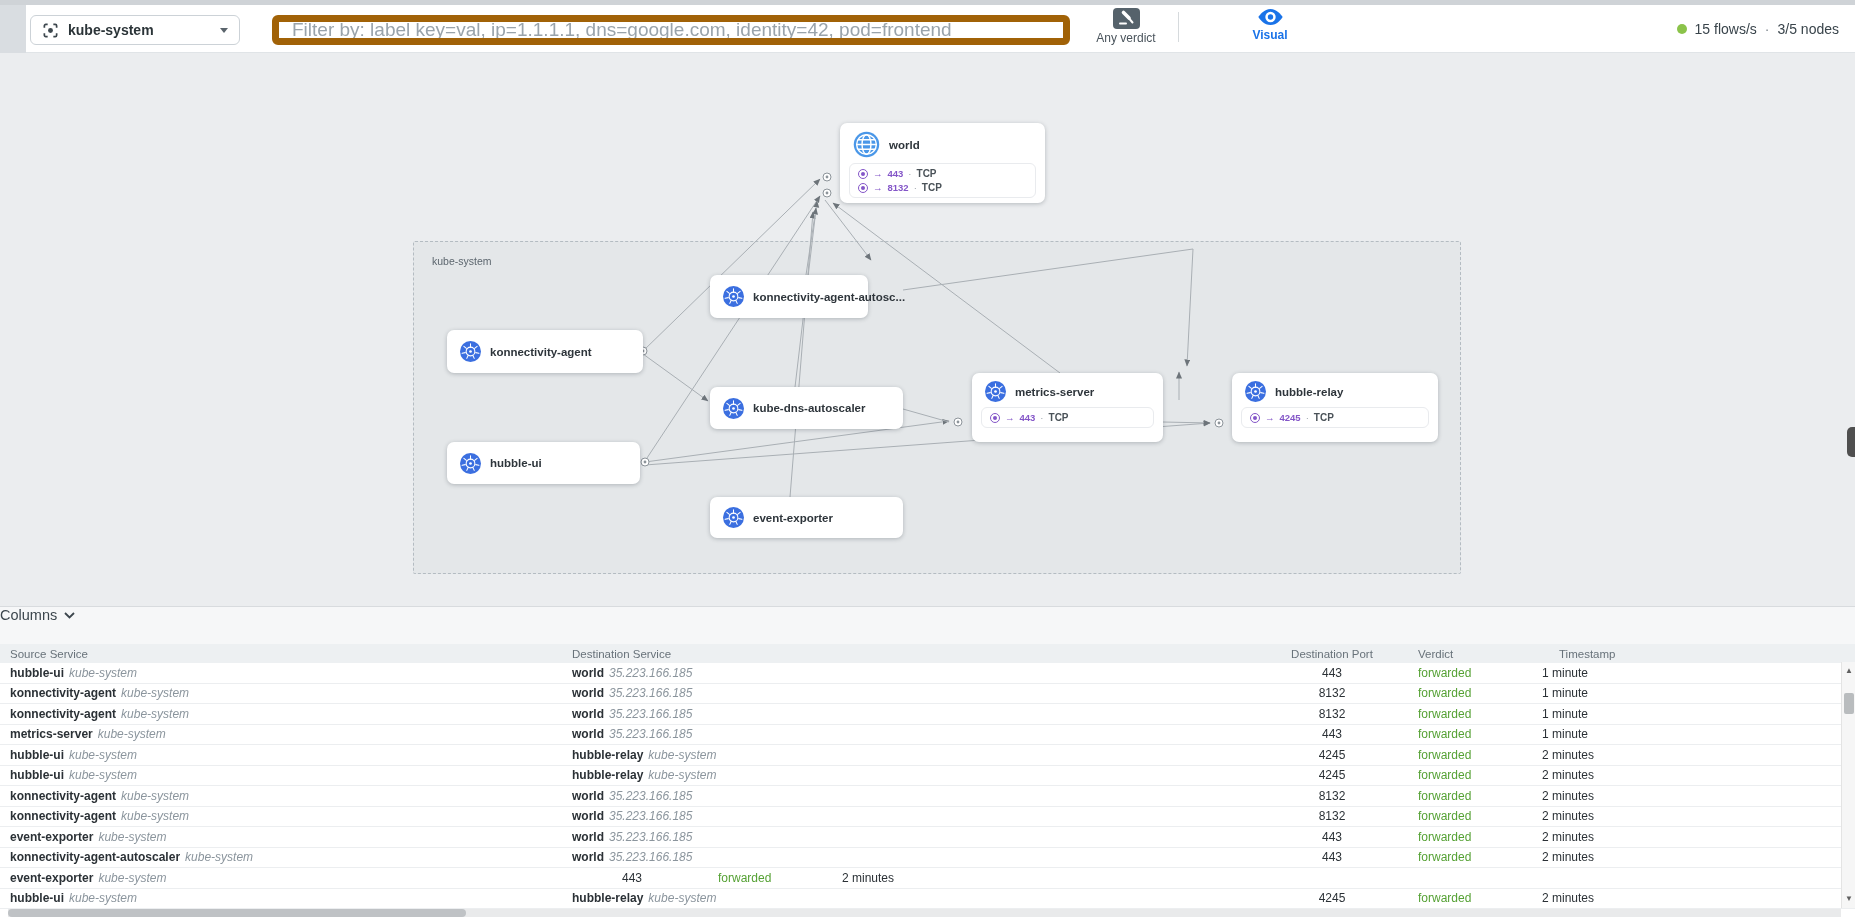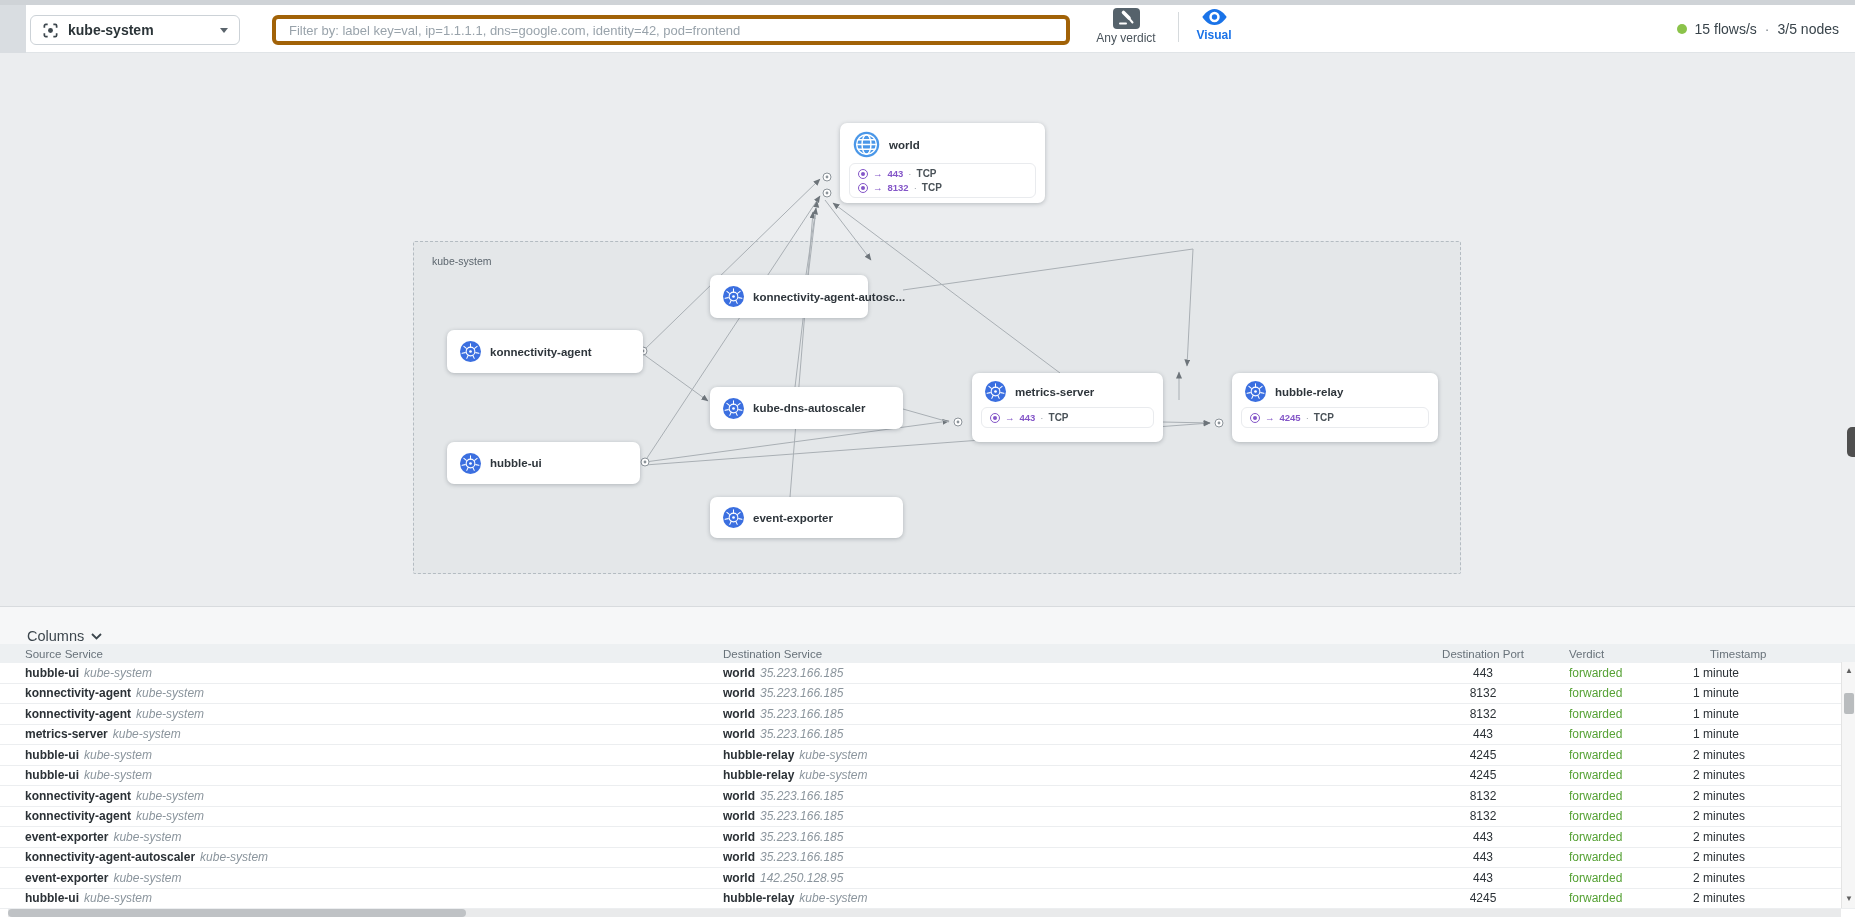--- a/index.html
+++ b/index.html
@@ -16,30 +16,30 @@
   .corner-gutter { position:absolute; left:0; top:5px; width:26px; height:48px; background:#d9dde1; }
 
   .ns-select { position:absolute; left:30px; top:15px; width:210px; height:30px;
     border:1px solid #ccd2d7; border-radius:6px; background:#fff;
     display:flex; align-items:center; gap:9px; padding:0 11px; cursor:pointer; }
   .ns-select .val { font-size:14px; font-weight:700; color:#2b3438; }
   .caret-down { margin-left:auto; width:0; height:0; border-left:4.5px solid transparent;
     border-right:4.5px solid transparent; border-top:5.5px solid #5a646c; }
 
   .filter-input { position:absolute; left:272px; top:15px; width:798px; height:30px;
-    border:4px solid #a16207; border-radius:6px; padding:0 13px; font-size:13px;
+    border:7px solid #a16207; border-radius:6px; padding:0 13px; font-size:19px;
     font-family:"Liberation Sans",sans-serif; color:#333; outline:none; }
   .filter-input::placeholder { color:#99a3ab; }
 
   .tool-btn { position:absolute; top:8px; display:flex; flex-direction:column;
     align-items:center; gap:2px; cursor:pointer; background:none; border:none; padding:0;
     font-family:"Liberation Sans",sans-serif; }
   .verdict-btn { left:1090px; width:72px; }
   .verdict-btn .lbl { font-size:12px; color:#4a545c; }
-  .visual-btn { left:1192px; width:44px; }
+  .visual-btn { left:1248px; width:44px; }
   .visual-btn .lbl { font-size:12px; font-weight:700; color:#1a73e8; }
   .top-divider { position:absolute; left:1178px; top:12px; width:1px; height:30px; background:#d6dadd; }
 
   .top-status { position:absolute; right:16px; top:5px; height:48px;
     display:flex; align-items:center; gap:8px; font-size:14px; color:#39444b; }
   .green-dot { width:10px; height:10px; border-radius:50%; background:#8bc34a; }
   .top-status .sep { color:#7d868d; }
 
   
   .map-bg { position:absolute; left:0; top:53px; width:1855px; height:553px; background:#ebedef; z-index:1; }
@@ -65,30 +65,30 @@
   .port-arrow,.port-num { color:#8456c8; font-weight:700; }
   .port-sep { color:#9aa2a9; }
   .port-proto { color:#4a5258; font-size:10px;font-weight:bold; }
 
   .map-scroll-handle { position:absolute; left:1847px; top:427px; width:8px; height:30px;
     background:#4f4f4f; border-radius:5px 0 0 5px; z-index:5; cursor:pointer; }
 
   
   .flows { position:absolute; left:0; top:606px; width:1855px; height:312px; background:#fff;
     border-top:1px solid #d8dbde; z-index:10; }
-  .columns-bar { height:37px; background:#f6f7f8; display:flex; align-items:flex-end; padding-left:27px; }
+  .columns-bar { height:37px; background:#f6f7f8; display:flex; align-items:flex-start; }
   .columns-btn { display:flex; align-items:center; gap:7px; background:none; border:none;
     font-family:"Liberation Sans",sans-serif; font-size:14.5px; color:#3c464d; cursor:pointer; padding:0; }
   .t-head { height:19px; background:#edf0f2; display:flex; align-items:center;
     font-size:11.5px; color:#68727a; }
   .t-rows { position:relative; }
   .t-row { height:20.5px; display:flex; align-items:center; border-bottom:1px solid #eceef0;
     font-size:12px; color:#2b3136; cursor:pointer; background:#fff; }
   .cell { flex:none; white-space:nowrap; overflow:hidden; }
-  .c-src  { width:723px; padding-left:25px; }
+  .c-src  { width:572px; padding-left:10px; }
   .c-dst  { width:700px; }
   .c-port { width:120px; text-align:center; }
   .c-verd { width:120px; padding-left:26px; color:#55a134; }
   .c-time { width:178px; padding-left:30px; }
   .svc-name { font-weight:700; }
   .svc-ns { font-style:italic; color:#8b959d; font-weight:400; margin-left:5px; }
 
   
   .vscroll { position:absolute; left:1841px; top:662px; width:14px; height:246px;
     background:#f6f6f6; border-left:1px solid #e4e4e4; z-index:12; }
@@ -456,21 +456,20 @@
       </div>
       <div class="t-row">
         <div class="cell c-src"><span class="svc-name">konnectivity-agent-autoscaler</span><span class="svc-ns">kube-system</span></div>
         <div class="cell c-dst"><span class="svc-name">world</span><span class="svc-ns">35.223.166.185</span></div>
         <div class="cell c-port">443</div>
         <div class="cell c-verd">forwarded</div>
         <div class="cell c-time">2 minutes</div>
       </div>
       <div class="t-row">
         <div class="cell c-src"><span class="svc-name">event-exporter</span><span class="svc-ns">kube-system</span></div>
-        <div class="cell c-dst"><span class="svc-name">world</span><span class="svc-ns">142.250.128.95</span></div>
         <div class="cell c-port">443</div>
         <div class="cell c-verd">forwarded</div>
         <div class="cell c-time">2 minutes</div>
       </div>
       <div class="t-row">
         <div class="cell c-src"><span class="svc-name">hubble-ui</span><span class="svc-ns">kube-system</span></div>
         <div class="cell c-dst"><span class="svc-name">hubble-relay</span><span class="svc-ns">kube-system</span></div>
         <div class="cell c-port">4245</div>
         <div class="cell c-verd">forwarded</div>
         <div class="cell c-time">2 minutes</div>

